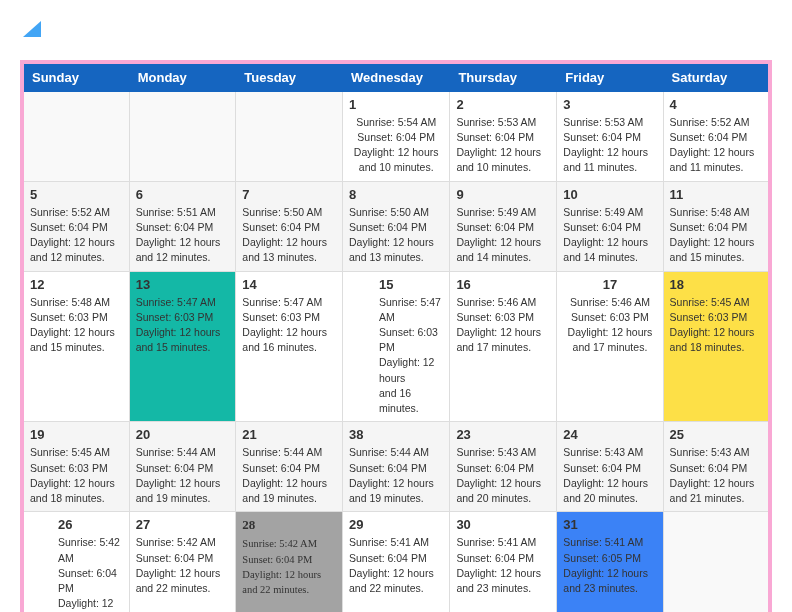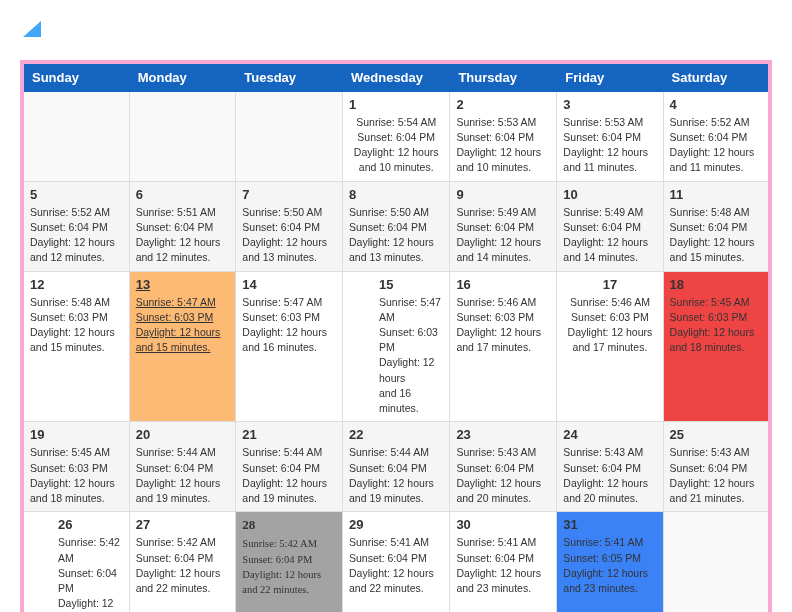--- a/index.html
+++ b/index.html
@@ -201,21 +201,21 @@
         </td>
       </tr>
       <tr class="week-row">
         <td style="background: rgb(255, 255, 255);">
           <div class="day-number">12</div>
           <div class="day-info" style="white-space: pre-line;">Sunrise: 5:48 AM
 Sunset: 6:03 PM
 Daylight: 12 hours
 and 15 minutes.</div>
         </td>
-        <td style="background: #fdba74; text-decoration: underline;">
+        <td style="background: #14b8a6;">
           <div class="day-number">13</div>
           <div class="day-info" style="white-space: pre-line;">Sunrise: 5:47 AM
 Sunset: 6:03 PM
 Daylight: 12 hours
 and 15 minutes.</div>
         </td>
         <td style="background: rgb(255, 255, 255);">
           <div class="day-number">14</div>
           <div class="day-info" style="white-space: pre-line;">Sunrise: 5:47 AM
 Sunset: 6:03 PM
@@ -236,21 +236,21 @@
 Daylight: 12 hours
 and 17 minutes.</div>
         </td>
         <td style="background: rgb(255, 255, 255); text-align: center;">
           <div class="day-number">17</div>
           <div class="day-info" style="white-space: pre-line;">Sunrise: 5:46 AM
 Sunset: 6:03 PM
 Daylight: 12 hours
 and 17 minutes.</div>
         </td>
-        <td style="background: #ef4444;">
+        <td style="background: #fde047;">
           <div class="day-number">18</div>
           <div class="day-info" style="white-space: pre-line;">Sunrise: 5:45 AM
 Sunset: 6:03 PM
 Daylight: 12 hours
 and 18 minutes.</div>
         </td>
       </tr>
       <tr class="week-row">
         <td style="background: rgb(245, 245, 245);">
           <div class="day-number">19</div>
@@ -267,21 +267,21 @@
 and 19 minutes.</div>
         </td>
         <td style="background: rgb(245, 245, 245);">
           <div class="day-number">21</div>
           <div class="day-info" style="white-space: pre-line;">Sunrise: 5:44 AM
 Sunset: 6:04 PM
 Daylight: 12 hours
 and 19 minutes.</div>
         </td>
         <td style="background: rgb(245, 245, 245);">
-          <div class="day-number">22</div>
+          <div class="day-number">38</div>
           <div class="day-info" style="white-space: pre-line;">Sunrise: 5:44 AM
 Sunset: 6:04 PM
 Daylight: 12 hours
 and 19 minutes.</div>
         </td>
         <td style="background: rgb(245, 245, 245);">
           <div class="day-number">23</div>
           <div class="day-info" style="white-space: pre-line;">Sunrise: 5:43 AM
 Sunset: 6:04 PM
 Daylight: 12 hours

